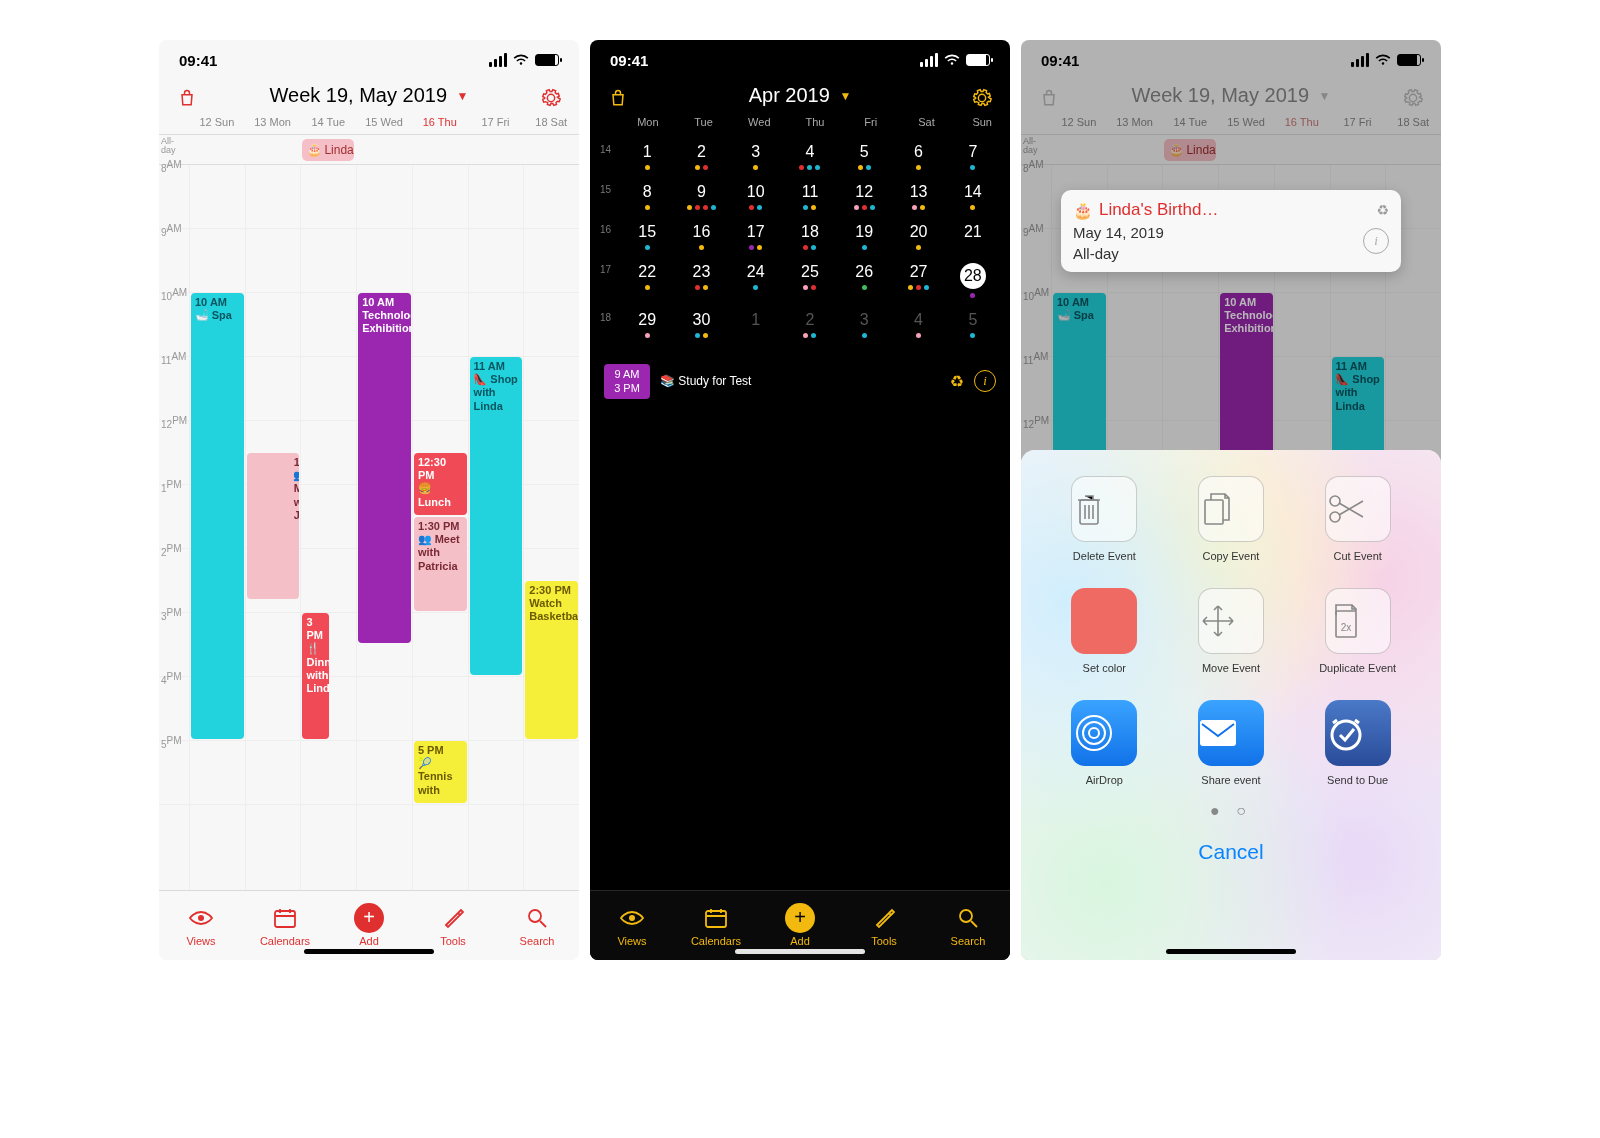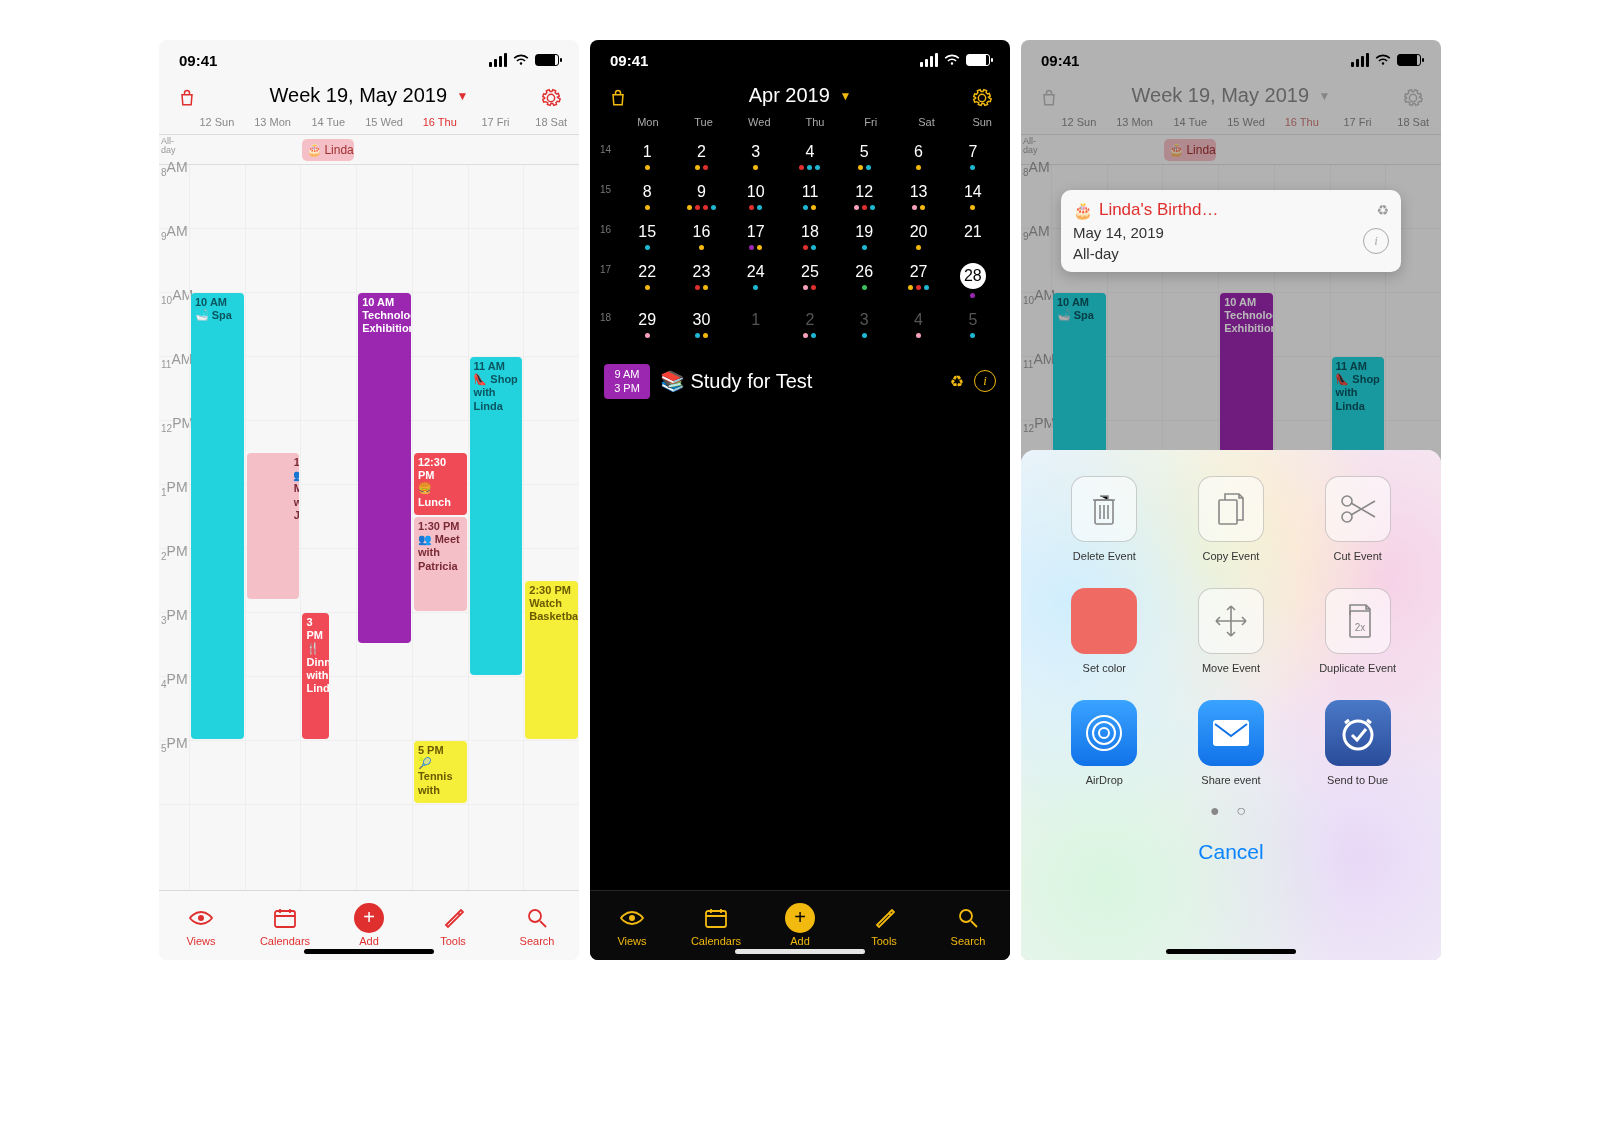--- a/index.html
+++ b/index.html
@@ -35,21 +35,21 @@
 
 .weekwrap { flex:1; position:relative; border-top:1px solid #ddd; overflow:hidden; }
 .allday-row { position:absolute; top:0; left:0; right:0; height:30px; border-bottom:1px solid #ddd; display:flex; }
 .allday-label { width:30px; font-size:9px; color:#999; padding:2px; line-height:1; }
 .allday-cells { flex:1; position:relative; }
 .linda-chip { position:absolute; top:4px; height:22px; border-radius:5px; background:#f5bfc7; color:#a03030; font-size:12px; padding:2px 5px; display:flex; align-items:center; gap:2px; }
 
 .hourgrid { position:absolute; top:30px; left:0; right:0; bottom:0; }
 .hourrow { height: 64px; border-bottom:1px solid #eee; position:relative; }
 .hourlabel { position:absolute; left:2px; top:-6px; font-size:10px; color:#999; }
-.hourlabel sup{font-size:14px}
+.hourlabel sup{font-size:10px}
 .daycols { position:absolute; top:0; left:30px; right:0; bottom:0; display:flex; }
 .daycol { flex:1; border-left:1px solid #eee; position:relative; }
 .ev { position:absolute; left:1px; right:1px; border-radius:4px; font-size:11px; padding:3px 4px; overflow:hidden; line-height:1.2; }
 .ev .t { font-weight:600; }
 .ev .n { font-weight:700; }
 
 
 .toolbar { height: 70px; display:flex; border-top:1px solid rgba(128,128,128,.25); background: rgba(248,248,248,.95); }
 .dark .toolbar { background: #0a0a0a; }
 .tb { flex:1; display:flex; flex-direction:column; align-items:center; justify-content:center; gap:4px; font-size:11px; }
@@ -69,21 +69,21 @@
 .wk-num { width:20px; font-size:10px; color:#777; display:flex; align-items:flex-start; padding-top:6px; }
 .mcell { flex:1; text-align:center; padding:5px 0 3px; }
 .mday { font-size:16px; font-weight:500; }
 .mday.dim { color:#555; }
 .mday.sel { display:inline-flex; width:26px; height:26px; border-radius:50%; background:#fff; color:#000; align-items:center; justify-content:center; }
 .mdots { display:flex; justify-content:center; gap:3px; height:10px; margin-top:4px; }
 .mdots span{ width:5px;height:5px;border-radius:50%; }
 
 .agenda-row { display:flex; align-items:center; padding:8px 14px; gap:10px; }
 .agenda-time { width:46px; background:#9b27b0; color:#fff; border-radius:4px; font-size:11px; text-align:center; padding:3px 0; line-height:1.3; }
-.agenda-title { flex:1; font-size:20px; }
+.agenda-title { flex:1; font-size:12px; }
 .agenda-icons { display:flex; gap:10px; align-items:center; }
 .info-circle { width:22px; height:22px; border:1.5px solid #f2b90f; border-radius:50%; display:flex; align-items:center; justify-content:center; font-family: Georgia, serif; font-style: italic; font-size:13px; color:#f2b90f; }
 
 
 .dim-overlay { position:absolute; inset:0; background: rgba(0,0,0,0.28); }
 .popover { position:absolute; top:150px; left:40px; right:40px; background:#f8f8f8; border-radius:10px; padding:10px 12px; box-shadow: 0 4px 14px rgba(0,0,0,.2); }
 .popover .row1{ display:flex; align-items:center; gap:6px; }
 .popover .title{ color:#e02f2f; font-size:17px; flex:1; overflow:hidden; text-overflow:ellipsis; white-space:nowrap; }
 .popover .sub{ font-size:15px; color:#333; margin-top:4px; }
 .info-circle.grey { border-color:#aaa; color:#aaa; width:26px; height:26px; }
@@ -92,21 +92,21 @@
 .sheet { position:absolute; left:0; right:0; bottom:0; height:510px; background:#f5f5f7; border-top-left-radius:14px; border-top-right-radius:14px; display:flex; flex-direction:column; }
 .sheet-bg { position:absolute; inset:0; border-radius:inherit; background:
   radial-gradient(circle at 12% 30%, #cdeeff 0, transparent 45%),
   radial-gradient(circle at 45% 20%, #fff5c2 0, transparent 40%),
   radial-gradient(circle at 85% 25%, #f7cde6 0, transparent 45%),
   radial-gradient(circle at 20% 85%, #d6f5dc 0, transparent 45%),
   radial-gradient(circle at 80% 80%, #e7d6f7 0, transparent 45%),
   #f5f5f7; opacity:.9; }
 .action-grid { position:relative; padding: 26px 20px 10px; display:grid; grid-template-columns: repeat(3,1fr); row-gap:26px; }
 .action { display:flex; flex-direction:column; align-items:center; gap:8px; }
-.action .box{ width:66px; height:66px; border-radius:14px; border:1px solid rgba(0,0,0,.18); background:rgba(255,255,255,.55); display:flex; align-items:center; justify-content:center; color:#777; }
+.action .box{ width:66px; height:66px; border-radius:14px; border:1px solid rgba(0,0,0,.18); background:rgba(255,255,255,.55); display:flex; align-items:center; justify-content:flex-start; color:#777; }
 .action .lbl{ font-size:11px; color:#333; }
 .box.red-fill{ background:#ef6a63; border:none; }
 .box.blue-fill{ background: linear-gradient(#3aa3ff,#1172e8); border:none; color:#fff; }
 .box.blue-dark{ background: linear-gradient(#4a79c7,#2a4c9a); border:none; color:#fff; }
 .dots-pager{ position:relative; text-align:center; padding:6px 0; color:#888; letter-spacing:6px; }
 .cancel{ position:relative; text-align:center; font-size:21px; color:#0a84ff; padding:14px 0 22px; }
 
 svg { display:block; }
 </style>
 </head>

